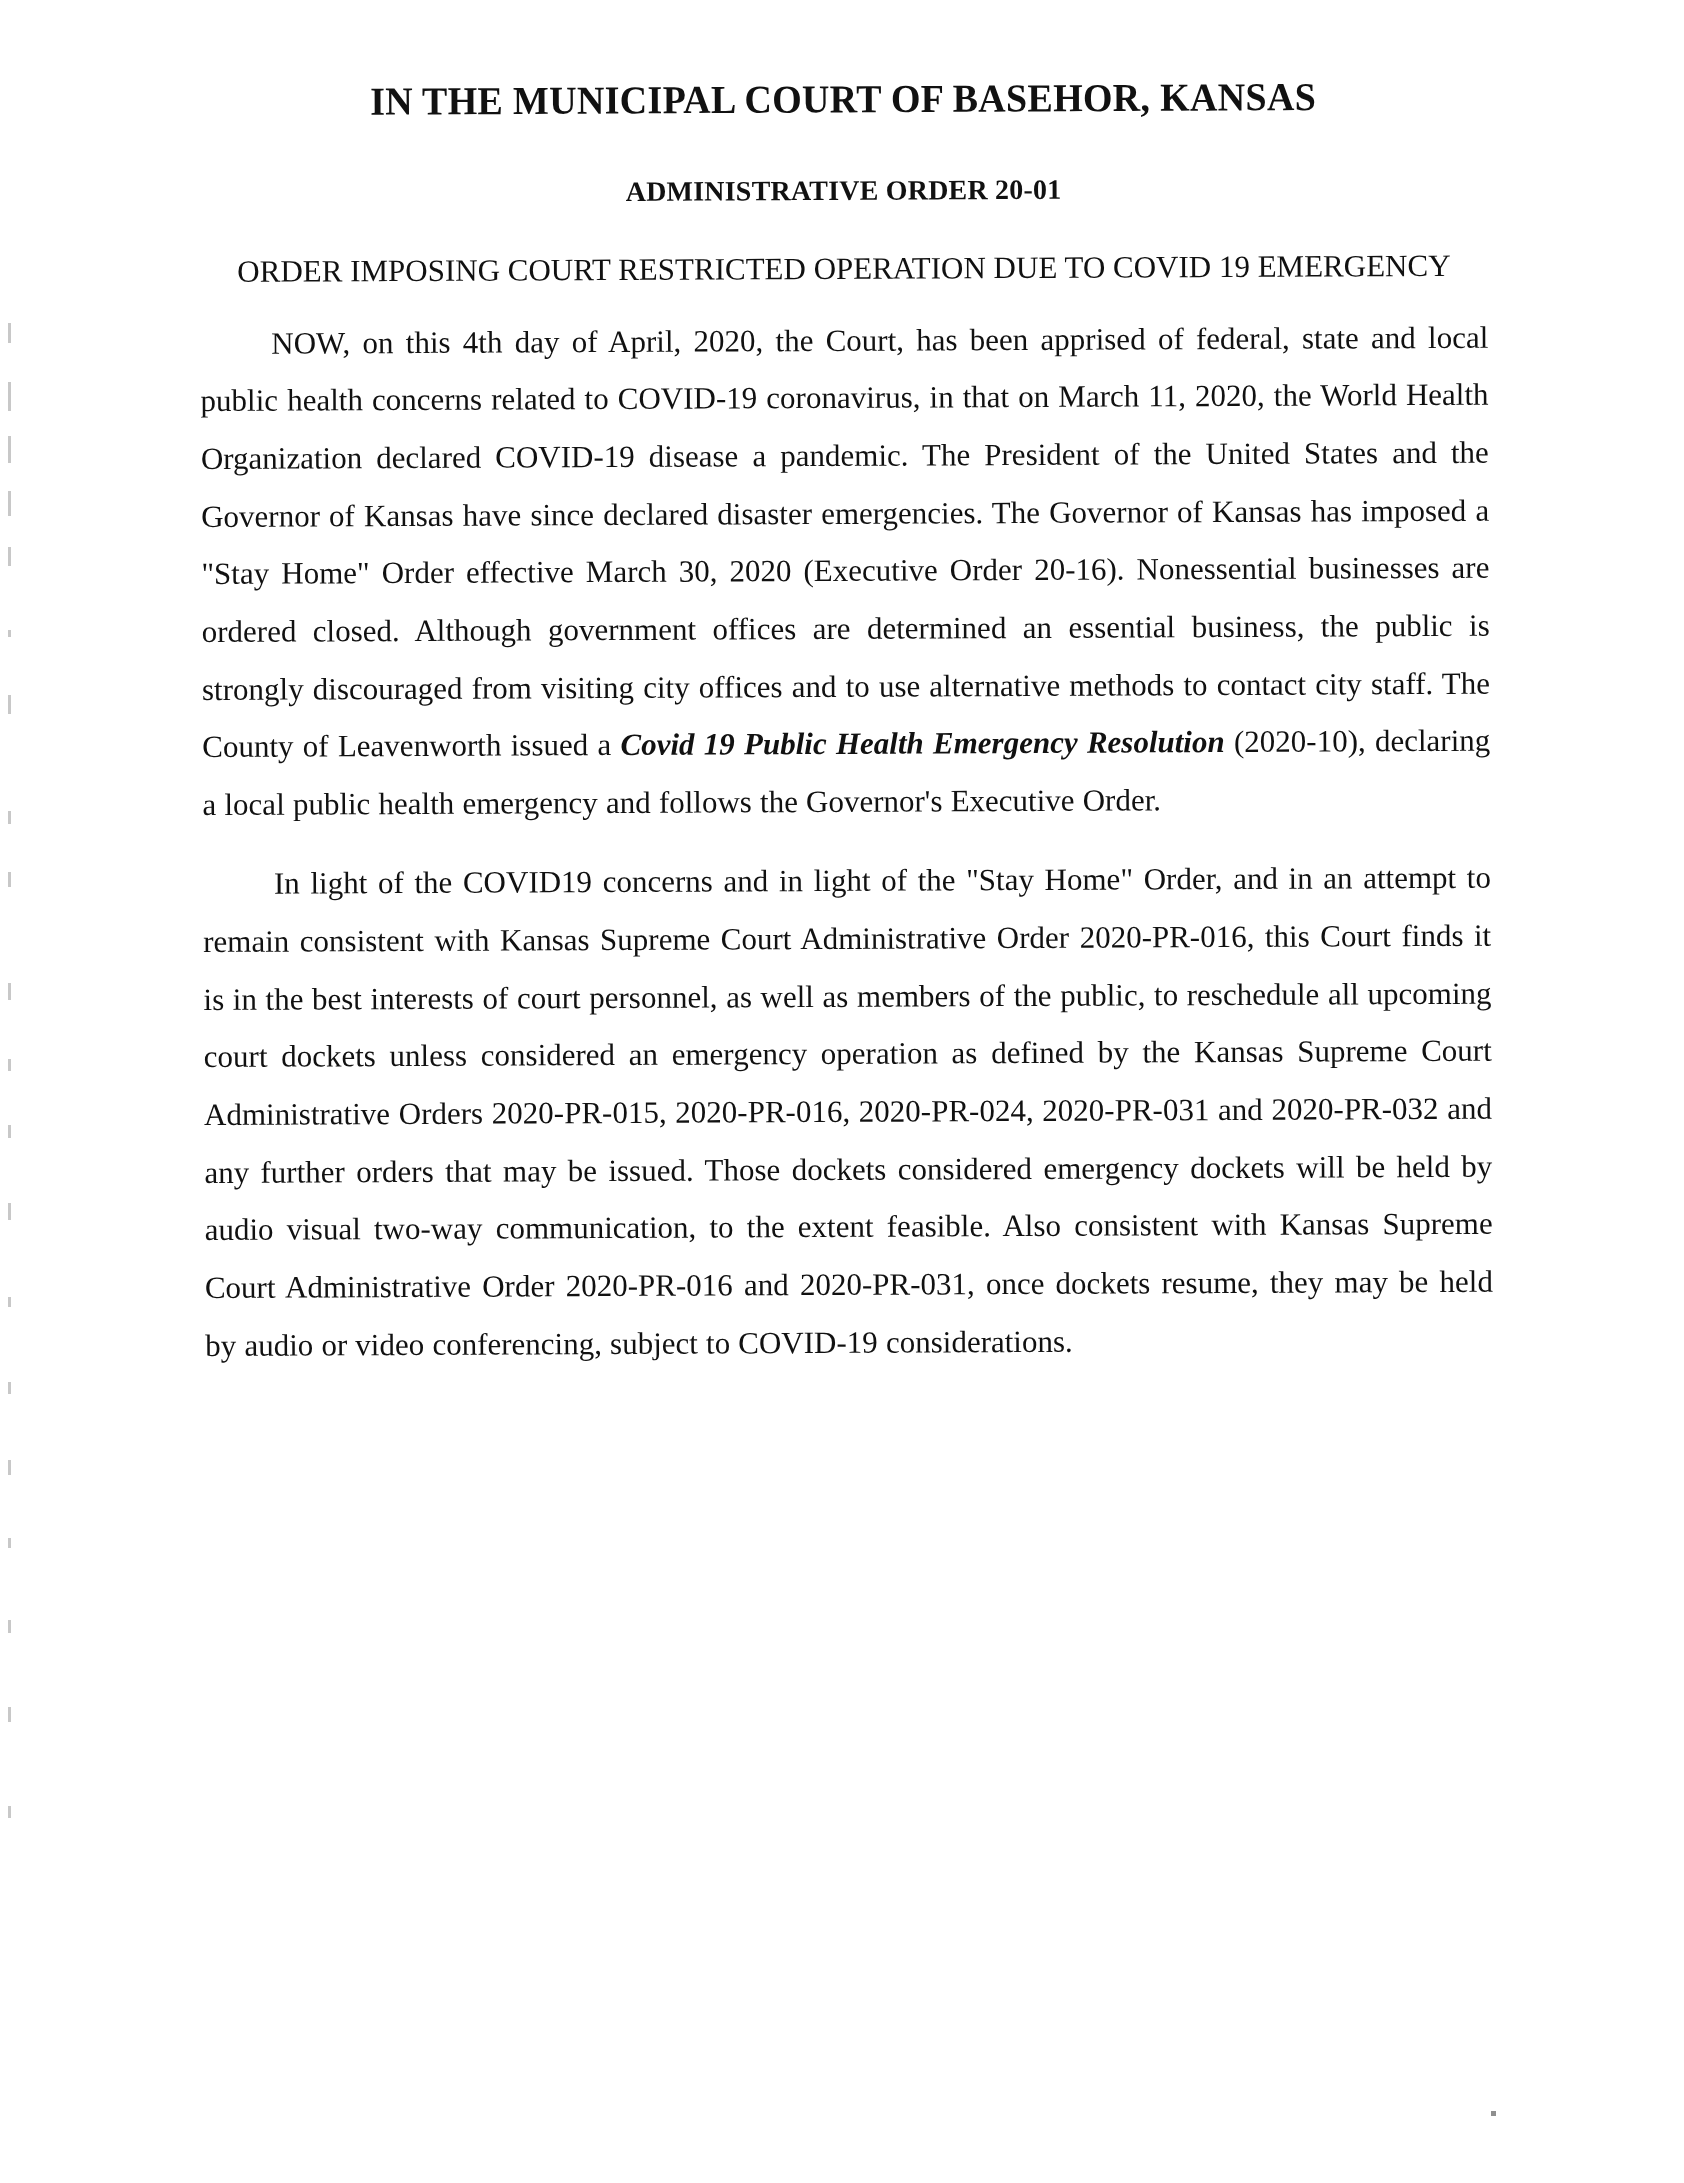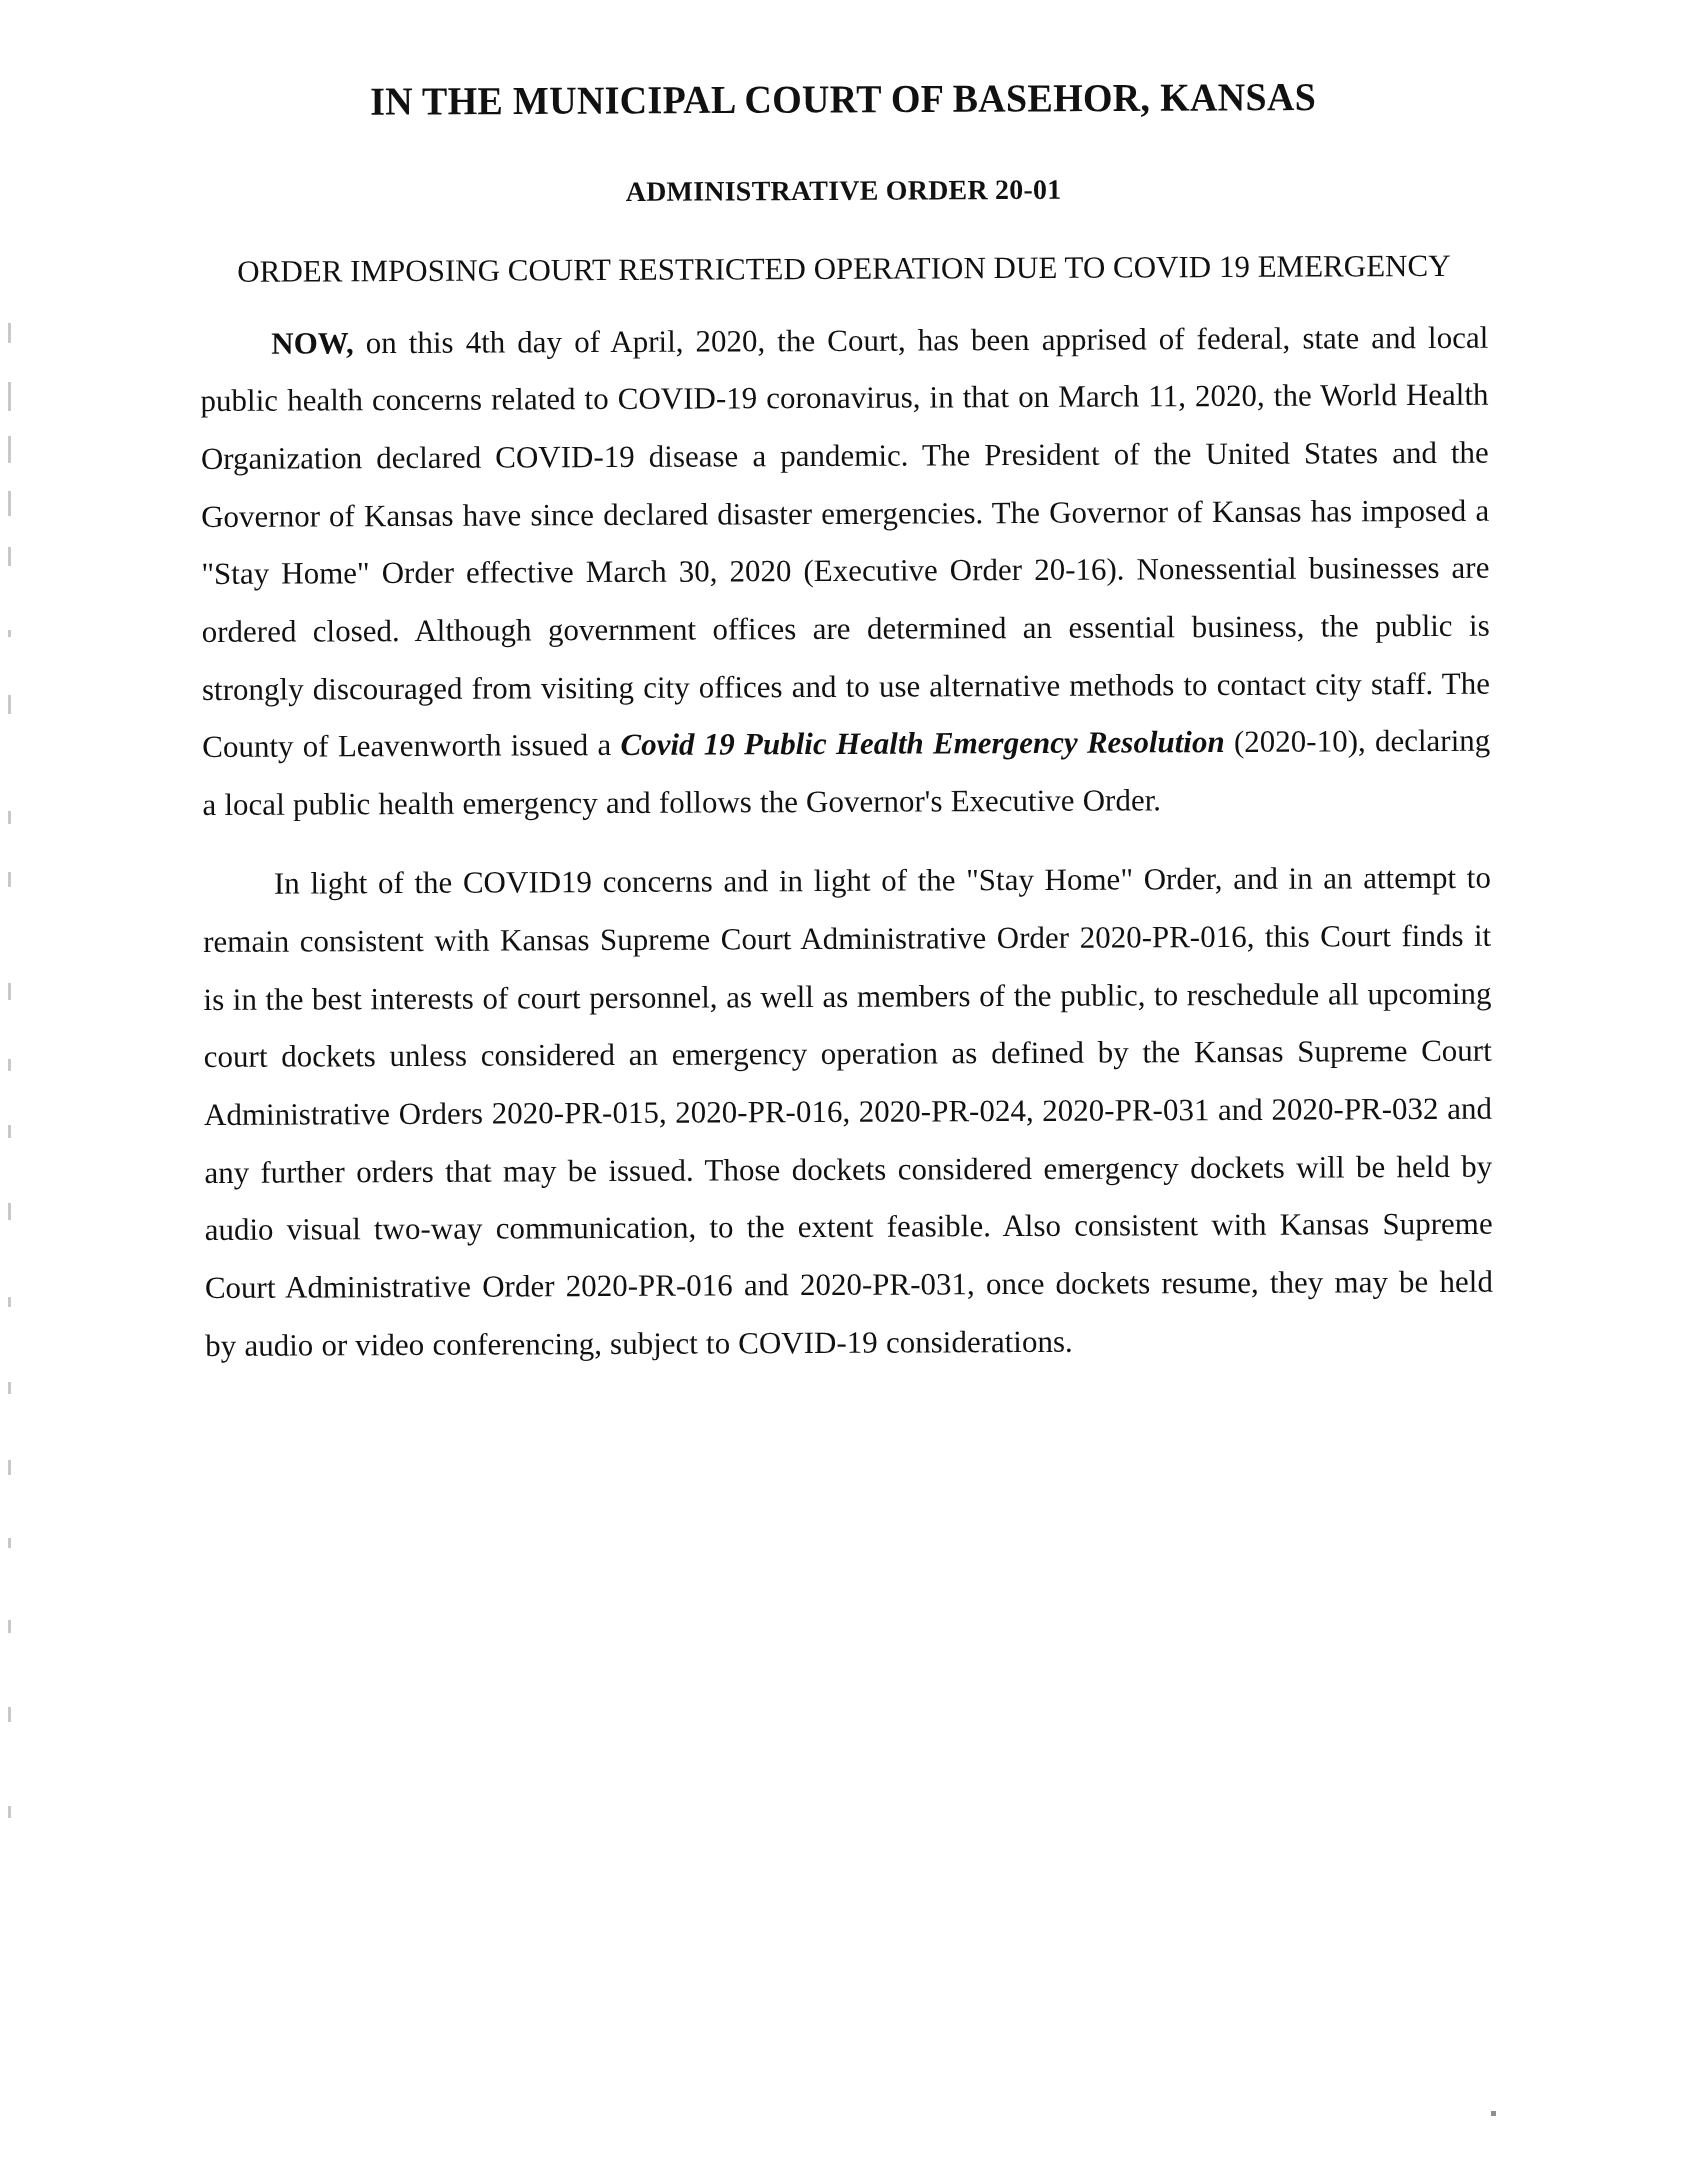--- a/index.html
+++ b/index.html
@@ -77,21 +77,21 @@
     font-size: 31px;
     line-height: 1.86;
     text-align: justify;
     text-justify: inter-word;
     text-indent: 71px;
     margin: 22px 0 0 0;
     word-spacing: 0.4px;
   }
 
   .para .lead {
-    font-weight: bold;
+    font-weight: normal;
   }
 
   .para em.cited {
     font-style: italic;
     font-weight: bold;
   }
 
   
   .skew {
     transform: rotate(-0.28deg);

